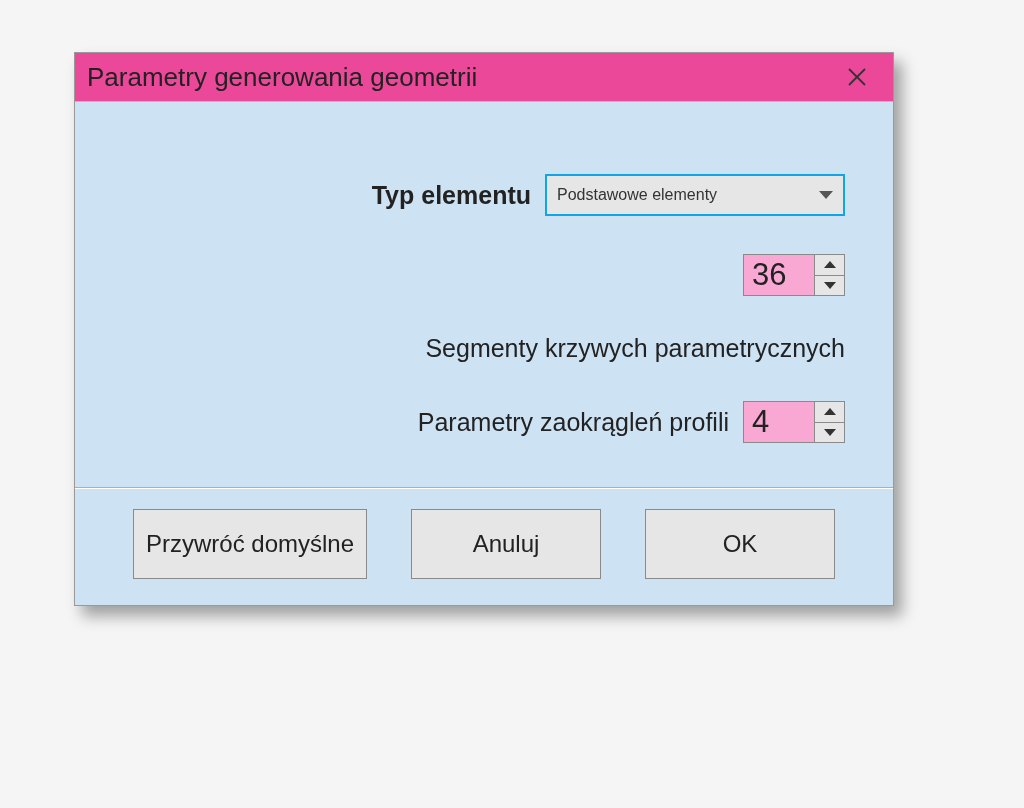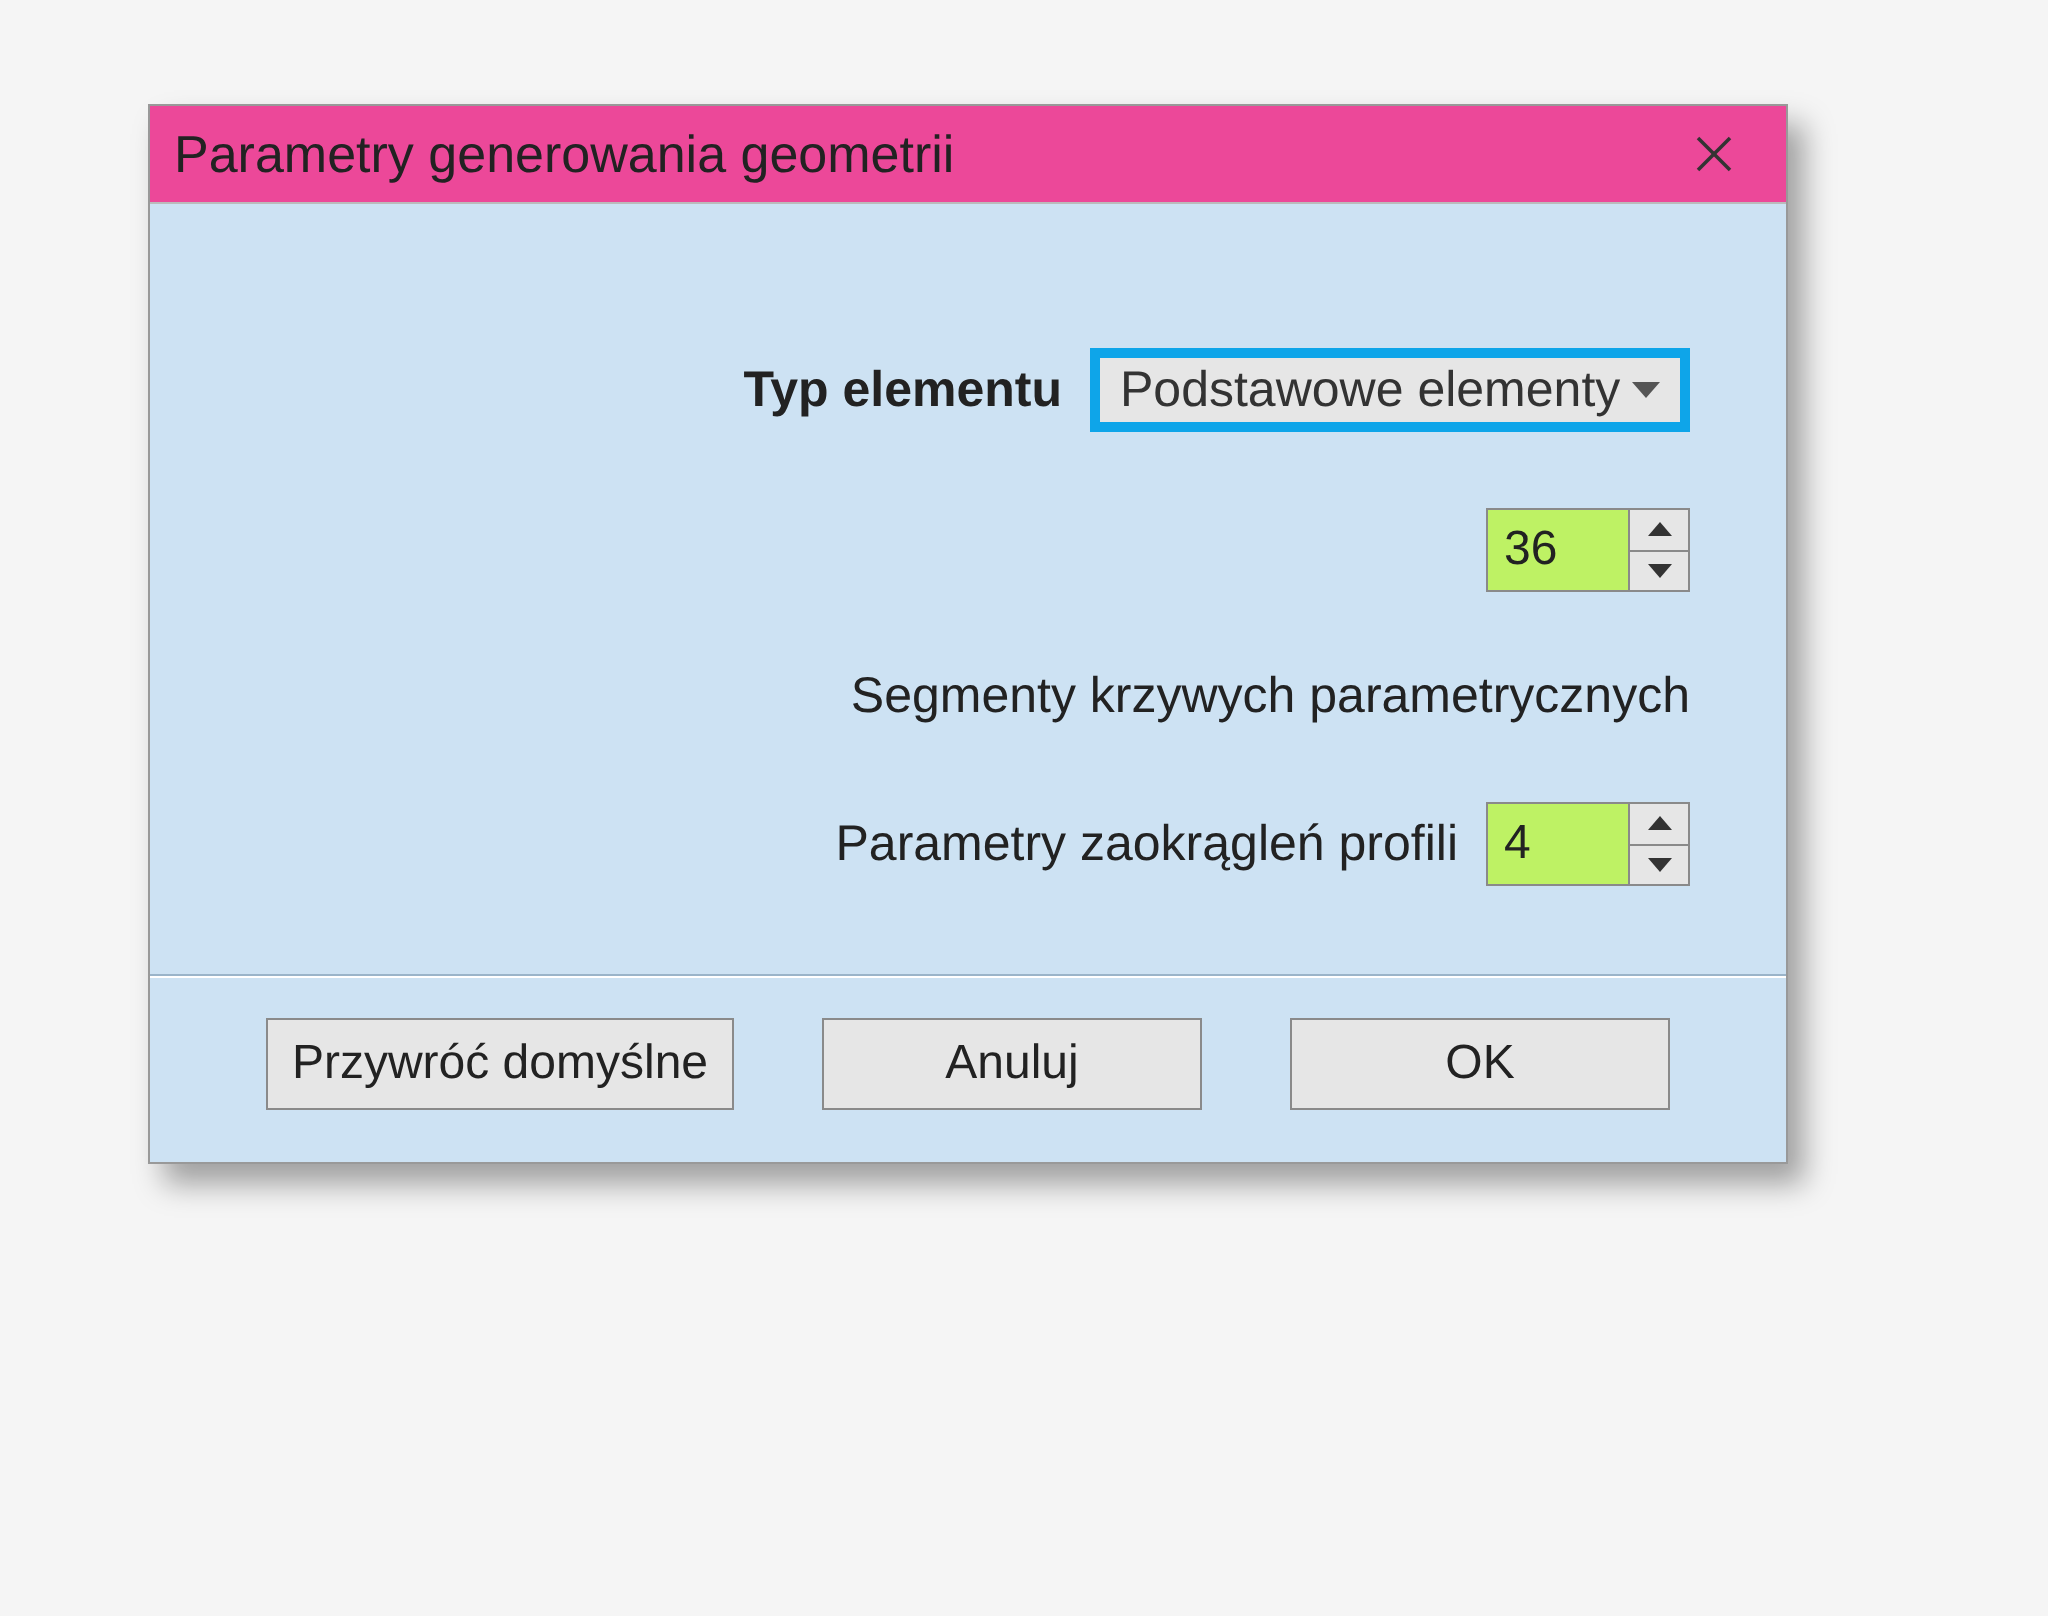--- a/index.html
+++ b/index.html
@@ -68,46 +68,46 @@
       color: #222;
       text-align: right;
     }
     .label.bold {
       font-weight: 700;
     }
     .dropdown {
       width: 300px;
       height: 42px;
       background: #e6e6e6;
-      border: 5px solid #0ea5e9;
+      border: 2px solid #0ea5e9;
       display: flex;
       align-items: center;
       justify-content: space-between;
       padding: 0 10px 0 10px;
-      font-size: 25px;
+      font-size: 16px;
       color: #333;
       cursor: pointer;
     }
     .chevron-down {
       width: 0;
       height: 0;
       border-left: 7px solid transparent;
       border-right: 7px solid transparent;
       border-top: 8px solid #555;
     }
     .spinner {
       display: flex;
       align-items: stretch;
       height: 42px;
     }
     .spinner-input {
       width: 72px;
       border: 1px solid #8a8a8a;
-      background: #bef264;
-      font-size: 24px;
+      background: #f9a8d4;
+      font-size: 31px;
       padding: 2px 8px;
       color: #222;
       font-family: inherit;
     }
     .spinner-buttons {
       display: flex;
       flex-direction: column;
       width: 30px;
       border: 1px solid #8a8a8a;
       border-left: none;
@@ -147,21 +147,21 @@
       justify-content: center;
       gap: 44px;
       padding: 20px 0 26px 0;
       border-top: 1px solid #ffffff;
     }
     .btn {
       background: #e6e6e6;
       border: 1px solid #8a8a8a;
       font-size: 24px;
       color: #222;
-      padding: 8px 0;
+      padding: 20px 0;
       cursor: pointer;
       font-family: inherit;
       text-align: center;
     }
     .btn-wide {
       width: 234px;
     }
     .btn-narrow {
       width: 190px;
     }

